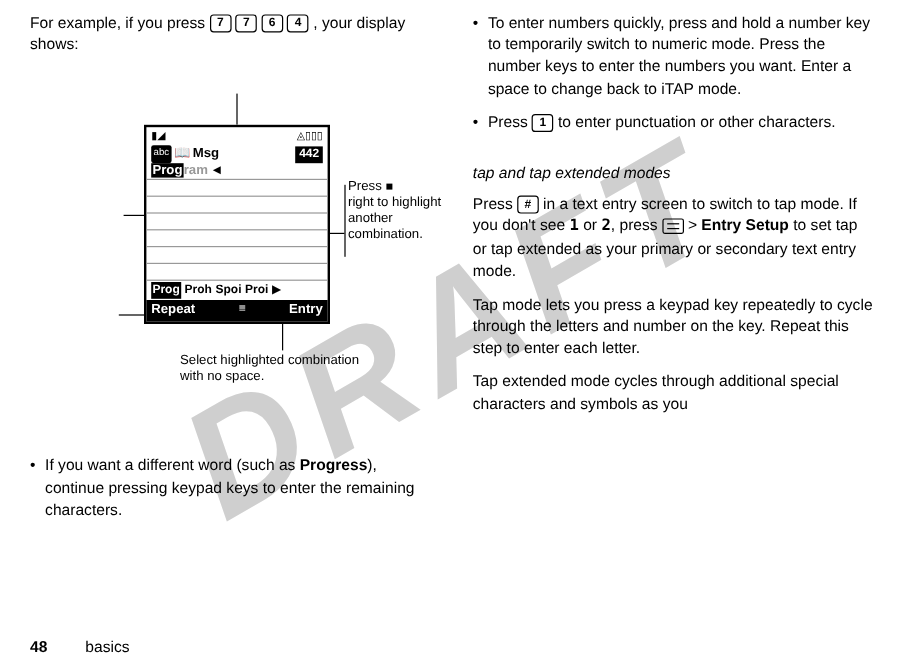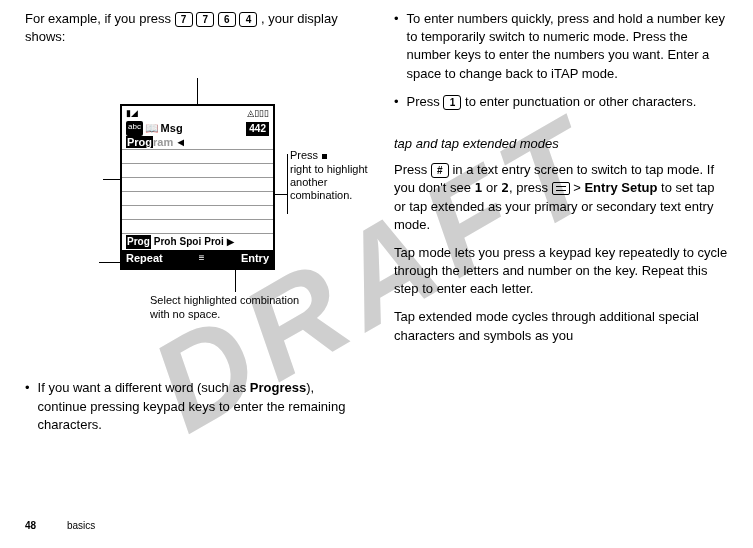--- a/index.html
+++ b/index.html
@@ -234,23 +234,23 @@
     .italic {
     }
     .bold {
       font-weight: bold;
     }
     .bolditalic {
       font-weight: bold;
     }
     .footer {
       position: absolute;
-      bottom: 15px;
+      bottom: 0;
       left: 25px;
-      font-size: 10px;
+      font-size: 13px;
     }
     .footer .pagenum {
       font-weight: bold;
       margin-right: 28px;
     }
     .right-col p {
       margin-bottom: 10px;
     }
     .entry-mode-num {
       font-family: monospace;

